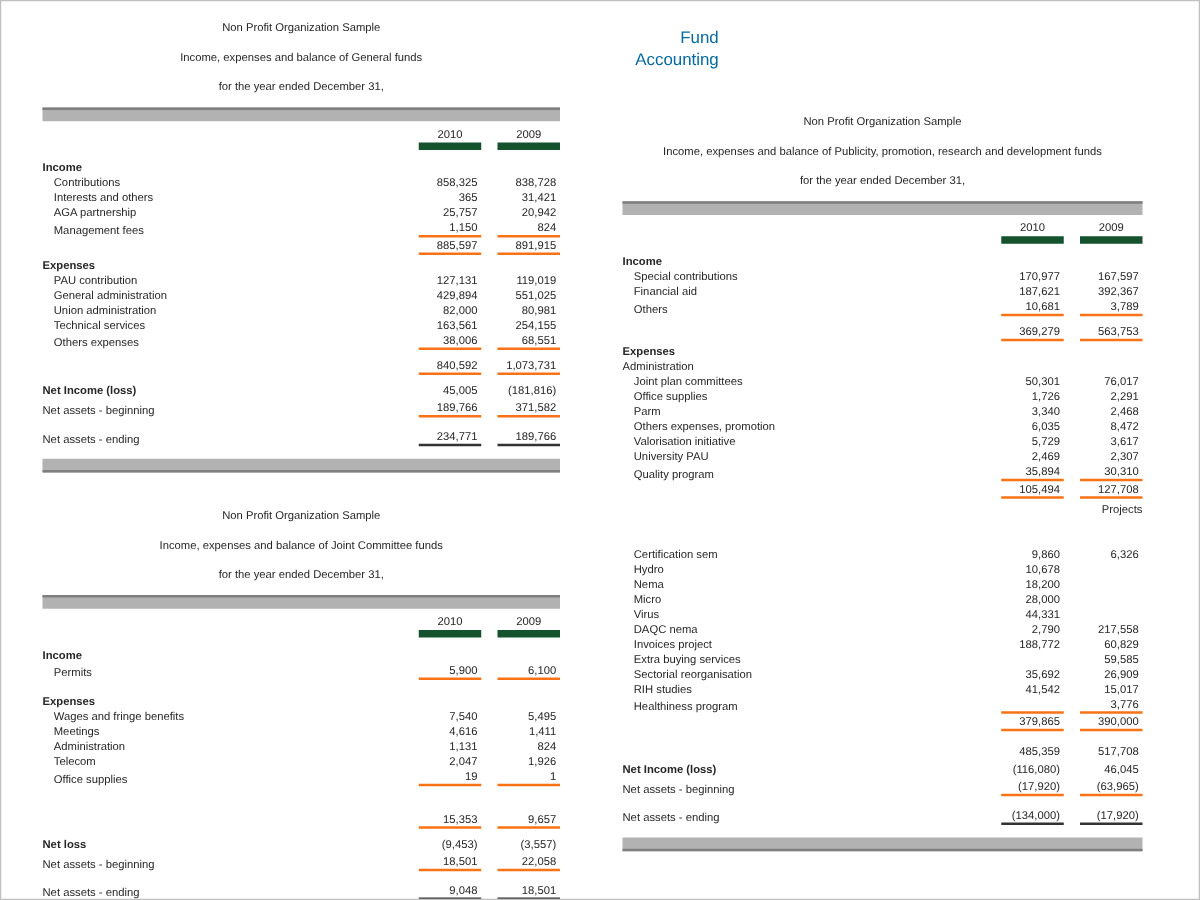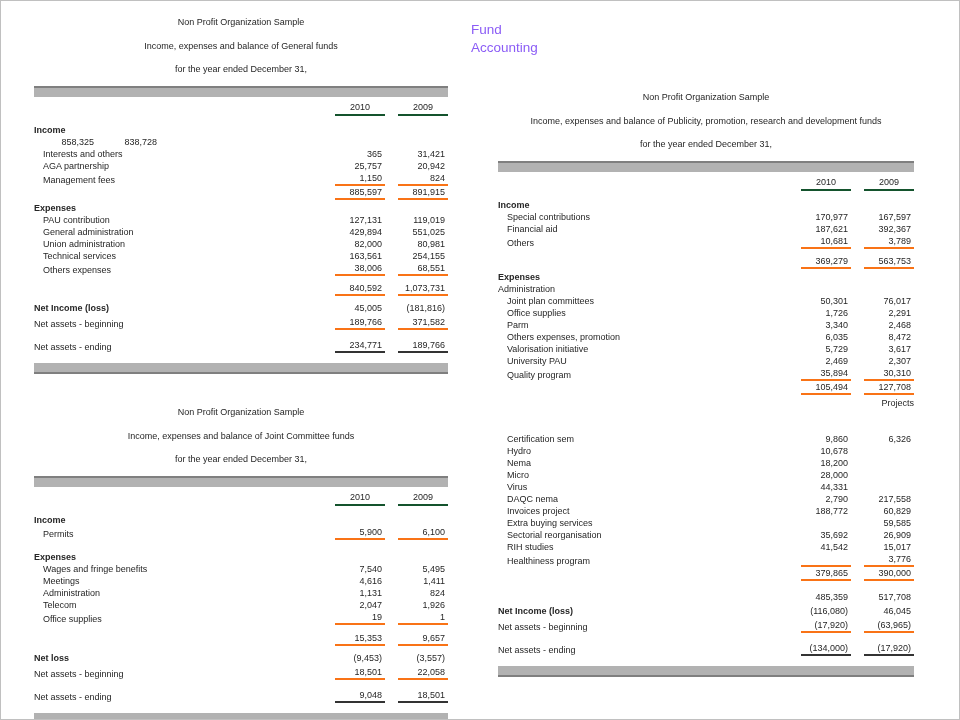--- a/index.html
+++ b/index.html
@@ -8,23 +8,23 @@
     width:958px;height:718px;
     background:#ffffff;
     border:1px solid #c0c0c0;
     font-family:"Liberation Sans","DejaVu Sans",sans-serif;
     color:#262626;
     overflow:hidden;
   }
   .fund-title{
     position:absolute;
     left:470px;top:20px;width:104px;
-    text-align:left;
+    text-align:right;
     font-size:13.5px;line-height:18px;
-    color:#8b5cf6;
+    color:#0369a1;
   }
   .fin-table{
     position:absolute;
     font-size:9px;line-height:12px;
   }
   .fin-table.t0{left:33px;top:15px;width:414px;}
   .fin-table.t1{left:33px;top:405px;width:414px;}
   .fin-table.t2{left:497px;top:90px;width:416px;}
   .t-org,.t-sub{font-weight:normal;text-align:center;white-space:nowrap;}
   .t-sub{margin-top:12px;}
@@ -35,21 +35,21 @@
     border-top:2px solid #7f7f7f;
   }
   .t-bar.bottom{
     border-top:none;
     border-bottom:2px solid #7f7f7f;
     margin-top:10px;
   }
   .t-years{display:flex;justify-content:flex-end;margin-top:4px;}
   .year-cell{
     width:50px;margin-left:13px;text-align:center;
-    border-bottom:2px solid #14532d;padding-bottom:1px;
+    border-bottom:6px solid #14532d;padding-bottom:1px;
   }
   .f-row{display:flex;align-items:flex-end;}
   .f-label{flex:1;white-space:nowrap;line-height:12px;}
   .f-row.item .f-label{padding-left:9px;}
   .f-row.section .f-label,.f-row.net .f-label{font-weight:bold;}
   .num{position:relative;width:50px;margin-left:13px;height:12px;}
   .num span{position:absolute;right:3px;bottom:0;white-space:nowrap;}
   .num.u-s{border-bottom:2px solid #f97316;}
   .num.u-d{border-bottom:2px solid #333333;}
 </style>
@@ -75,20 +75,21 @@
       <div class="f-row section" style="margin-top: 8px;">
         <div class="f-label">Income</div>
         <div class="num">
           <span></span>
         </div>
         <div class="num">
           <span></span>
         </div>
       </div>
       <div class="f-row item">
+        <div class="f-label">Contributions</div>
         <div class="num">
           <span>858,325</span>
         </div>
         <div class="num">
           <span>838,728</span>
         </div>
       </div>
       <div class="f-row item">
         <div class="f-label">Interests and others</div>
         <div class="num">
@@ -291,21 +292,21 @@
       </div>
       <div class="f-row item">
         <div class="f-label">Office supplies</div>
         <div class="num u-s">
           <span>19</span>
         </div>
         <div class="num u-s">
           <span>1</span>
         </div>
       </div>
-      <div class="f-row total" style="margin-top: 7px;">
+      <div class="f-row total" style="margin-top: 20px;">
         <div class="f-label"></div>
         <div class="num u-s">
           <span>15,353</span>
         </div>
         <div class="num u-s">
           <span>9,657</span>
         </div>
       </div>
       <div class="f-row net" style="margin-top: 6px;">
         <div class="f-label">Net loss</div>

